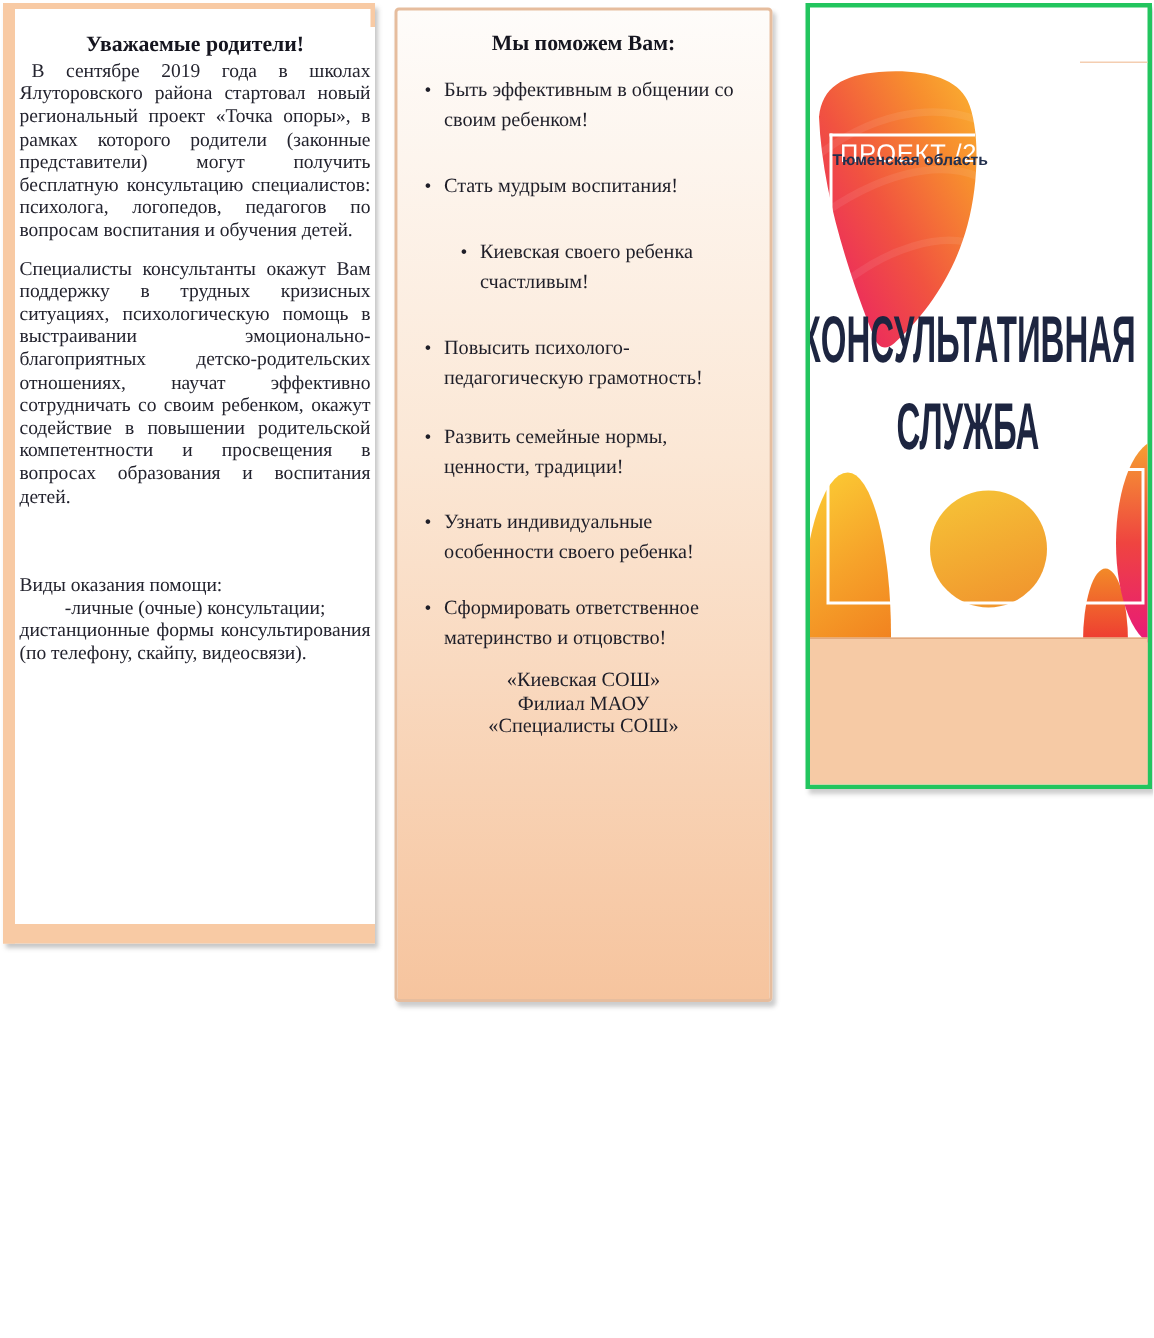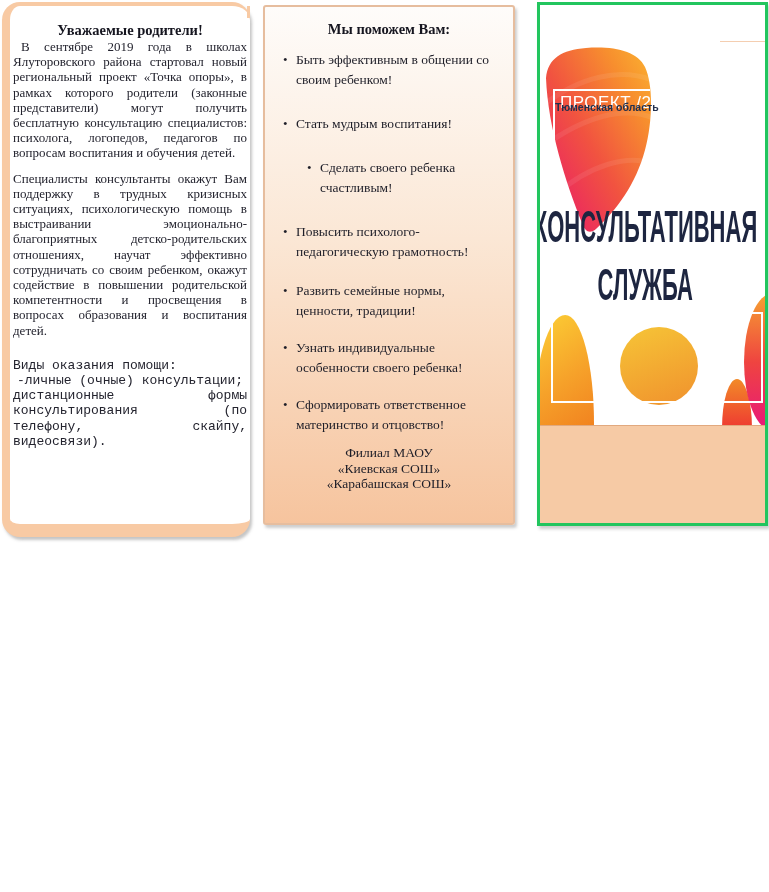--- a/index.html
+++ b/index.html
@@ -4,42 +4,41 @@
 <style>
   * { margin:0; padding:0; box-sizing:border-box; }
   html,body { background:#ffffff; }
   .page {
     position:relative; width:769px; height:892px; background:#fff;
     font-family:"Liberation Serif", serif; color:#1e1e28; overflow:hidden;
   }
 
   
   .panel-left {
-    position:absolute; left:2px; top:2px; width:248px; height:535px;
+    position:absolute; left:2px; top:2px; width:248px; height:627px;
     background:#fff;
     border-left:8px solid #f8caa4; border-top:4px solid #f8caa4; border-bottom:13px solid #f8caa4;
     box-shadow:2px 3px 3px rgba(90,90,90,.35);
-    border-radius:18px;
   }
   .lp-tick { position:absolute; right:0; top:0; width:3px; height:12px; background:#f8caa4; }
   .panel-left h1 {
     margin-top:16px; text-align:center; font-size:14.5px; font-weight:bold; color:#15151f;
   }
   .panel-left p, .panel-left .help {
     margin:0 3px 0 3px; font-size:13px; line-height:15.2px; text-align:justify; color:#23232e;
   }
   .panel-left .para1 { text-indent:8px; }
   .panel-left .para2 { margin-top:10px; }
-  .panel-left .help  { margin-top:20px;font-family:Liberation Mono, monospace; }
+  .panel-left .help  { margin-top:44px; }
   .panel-left .help .h-line1 { text-align:left; }
   .panel-left .help .h-line2 { text-align:center; }
 
   
   .panel-mid {
-    position:absolute; left:263px; top:5px; width:252px; height:520px;
+    position:absolute; left:263px; top:5px; width:252px; height:663px;
     border:2px solid #e6bd9e; border-radius:3px;
     background:linear-gradient(180deg,#fefcfa 0%, #fbe7d5 45%, #f6c49e 100%);
     box-shadow:2px 3px 3px rgba(90,90,90,.3);
   }
   .panel-mid h2 { margin-top:14px; text-align:center; font-size:14.5px; font-weight:bold; color:#15151f; }
   .panel-mid ul { list-style:none; margin:12px 8px 0 18px; }
   .panel-mid li { position:relative; padding-left:13px; font-size:13.5px; line-height:20px; color:#1e1e28; }
   .panel-mid li .blt { position:absolute; left:0; top:0; font-size:13px; }
   .li-mb24 { margin-bottom:24px; }
   .li-mb19 { margin-bottom:19px; }
@@ -131,30 +130,30 @@
       <div class="h-line2">-личные (очные) консультации;</div>
       <div>дистанционные формы консультирования (по телефону, скайпу, видеосвязи).</div>
     </div>
   </section>
 
   <section class="panel-mid">
     <h2>Мы поможем Вам:</h2>
     <ul>
       <li class="li-mb24"><span class="blt">•</span><span>Быть эффективным  в общении со своим ребенком!</span></li>
       <li class="li-mb24"><span class="blt">•</span><span>Стать мудрым воспитания!</span></li>
-      <li class="sub li-mb24"><span class="blt">•</span><span>Сделать своего ребенка счастливым!</span></li>
+      <li class="sub li-mb24"><span class="blt">•</span><span>Киевская своего ребенка счастливым!</span></li>
       <li class="li-mb19"><span class="blt">•</span><span>Повысить психолого-педагогическую грамотность!</span></li>
       <li class="li-mb17"><span class="blt">•</span><span>Развить семейные нормы, ценности, традиции!</span></li>
       <li class="li-mb17"><span class="blt">•</span><span>Узнать индивидуальные особенности своего ребенка!</span></li>
       <li><span class="blt">•</span><span>Сформировать ответственное материнство и отцовство!</span></li>
     </ul>
     <div class="mid-footer">
+      <div>«Киевская СОШ»</div>
       <div>Филиал МАОУ</div>
-      <div>«Киевская СОШ»</div>
-      <div>«Карабашская СОШ»</div>
+      <div>«Специалисты СОШ»</div>
     </div>
   </section>
 
   <section class="panel-right">
     <div class="top-line"></div>
 
     <svg class="badge-svg" viewBox="0 0 114 190" preserveAspectRatio="none">
       <defs>
         <linearGradient id="bg1" x1="0" y1="1" x2="1" y2="0">
           <stop offset="0" stop-color="#e9146e"></stop>

